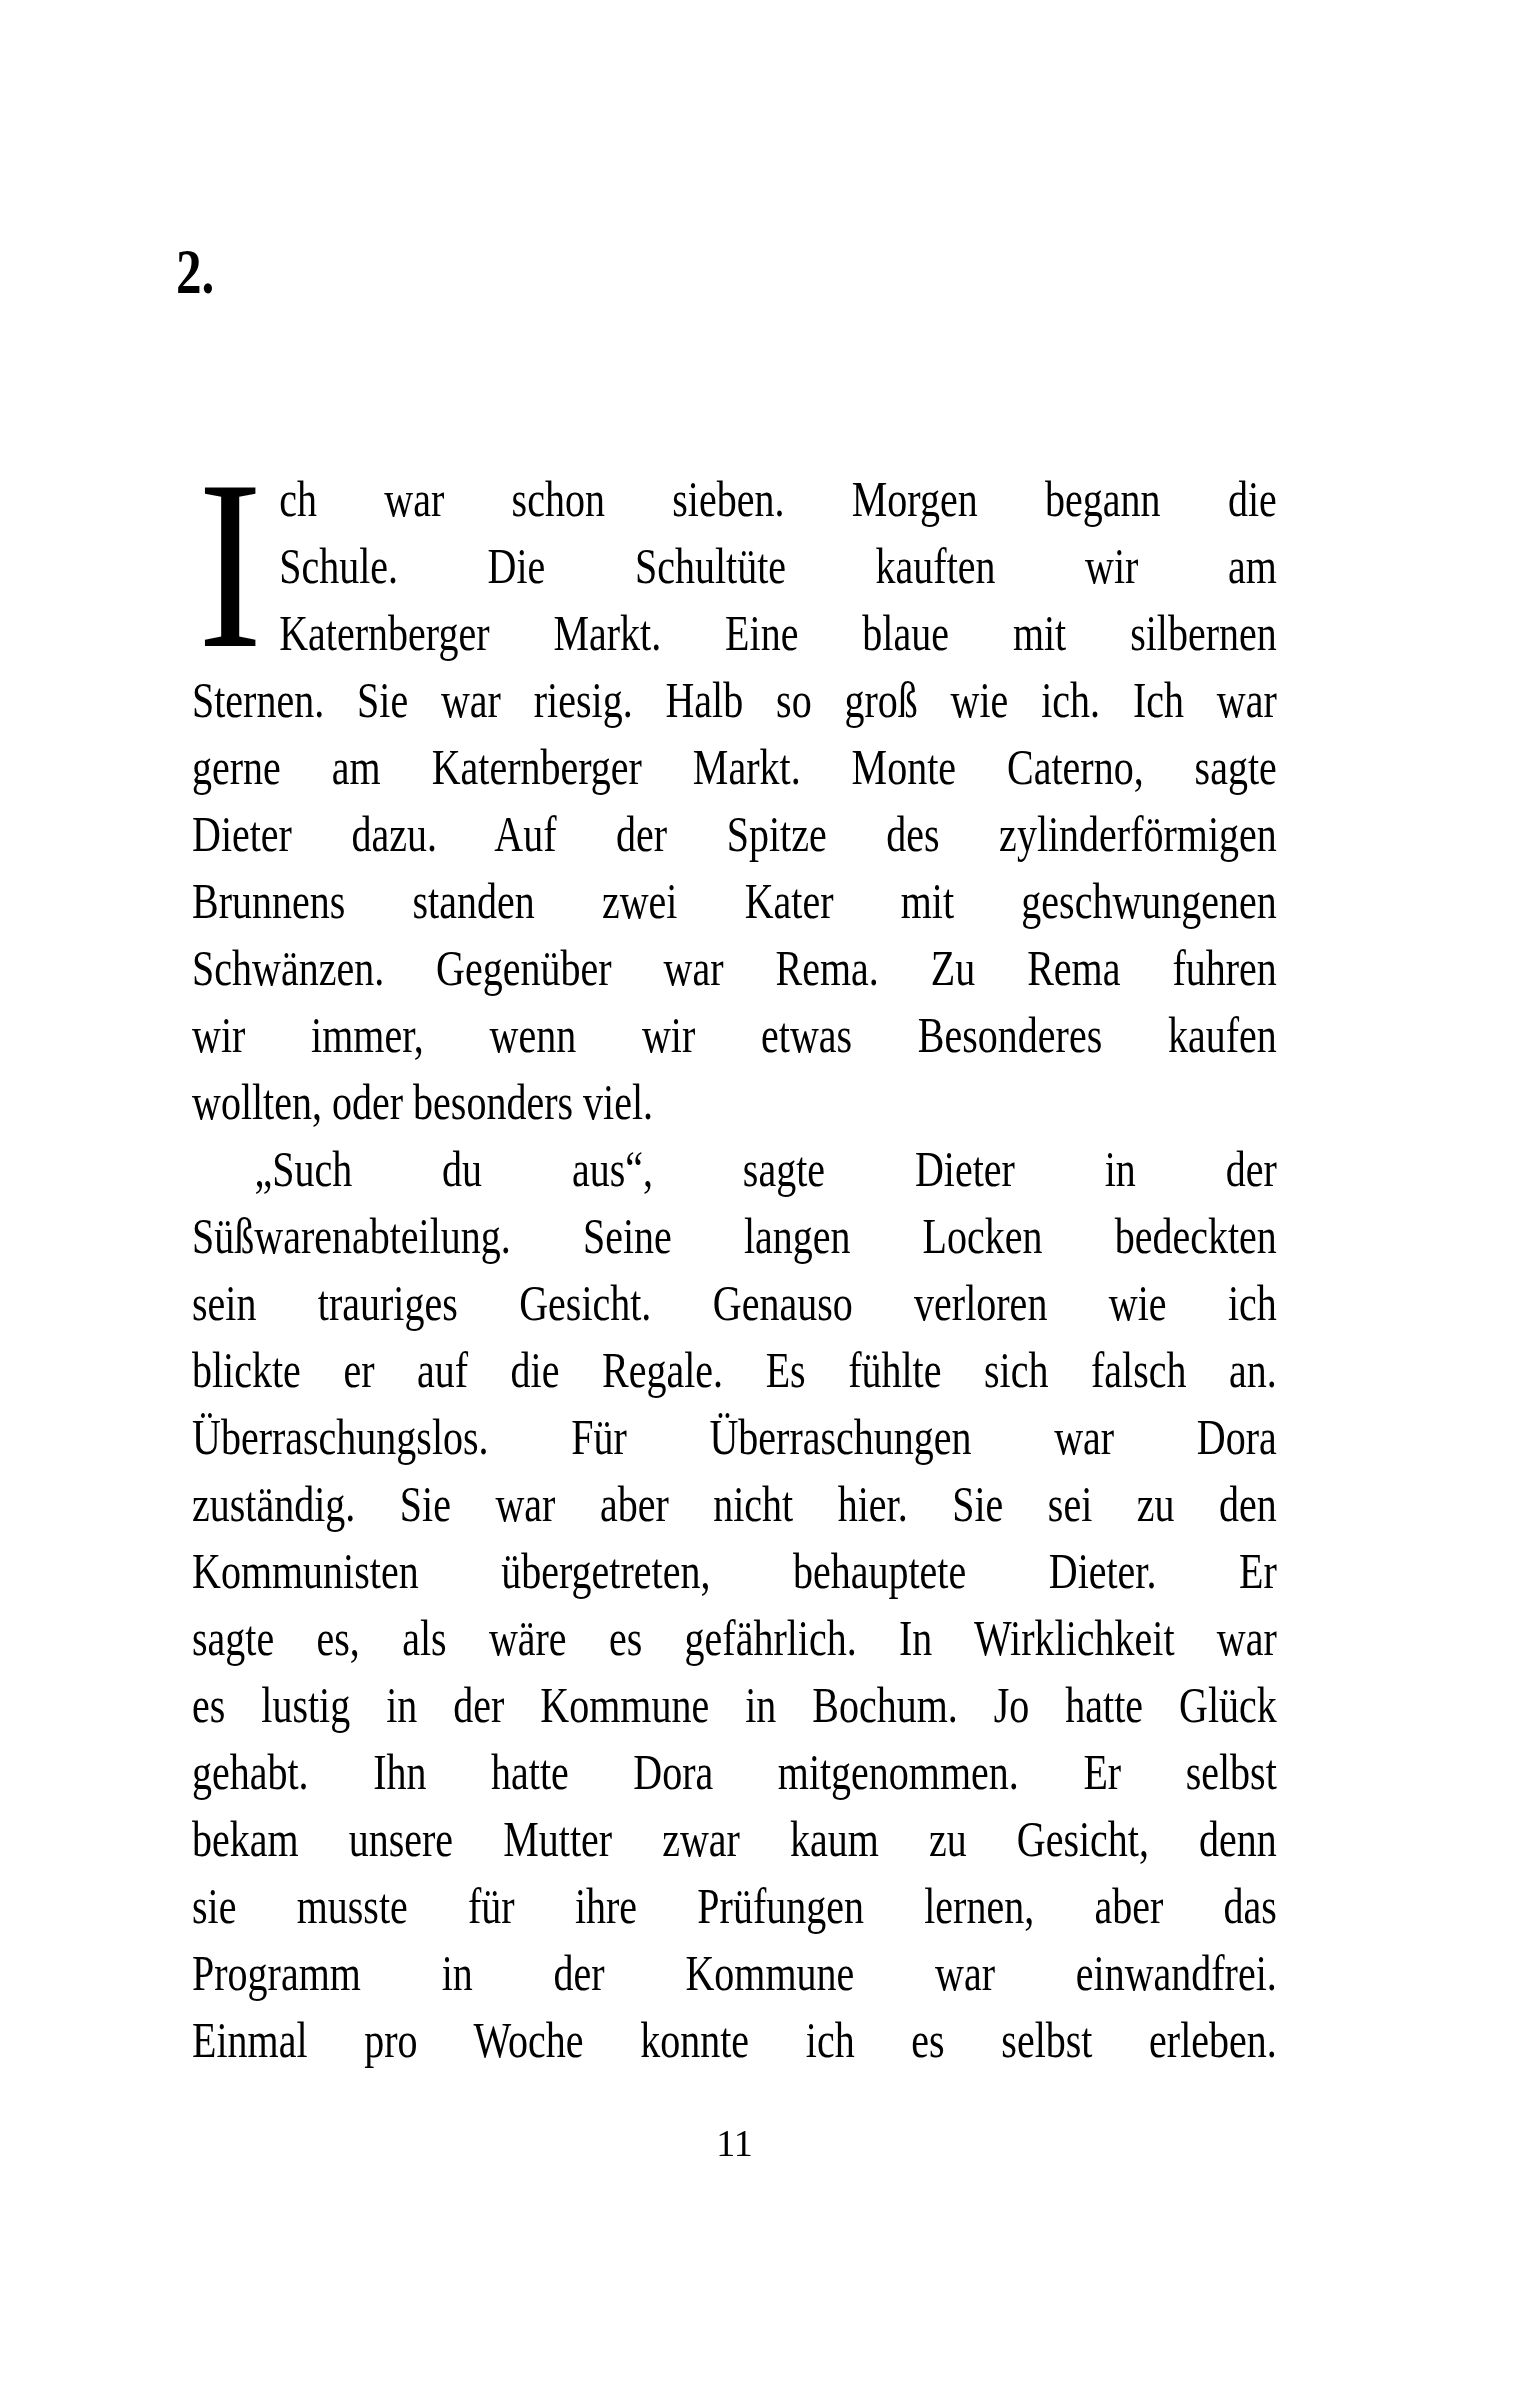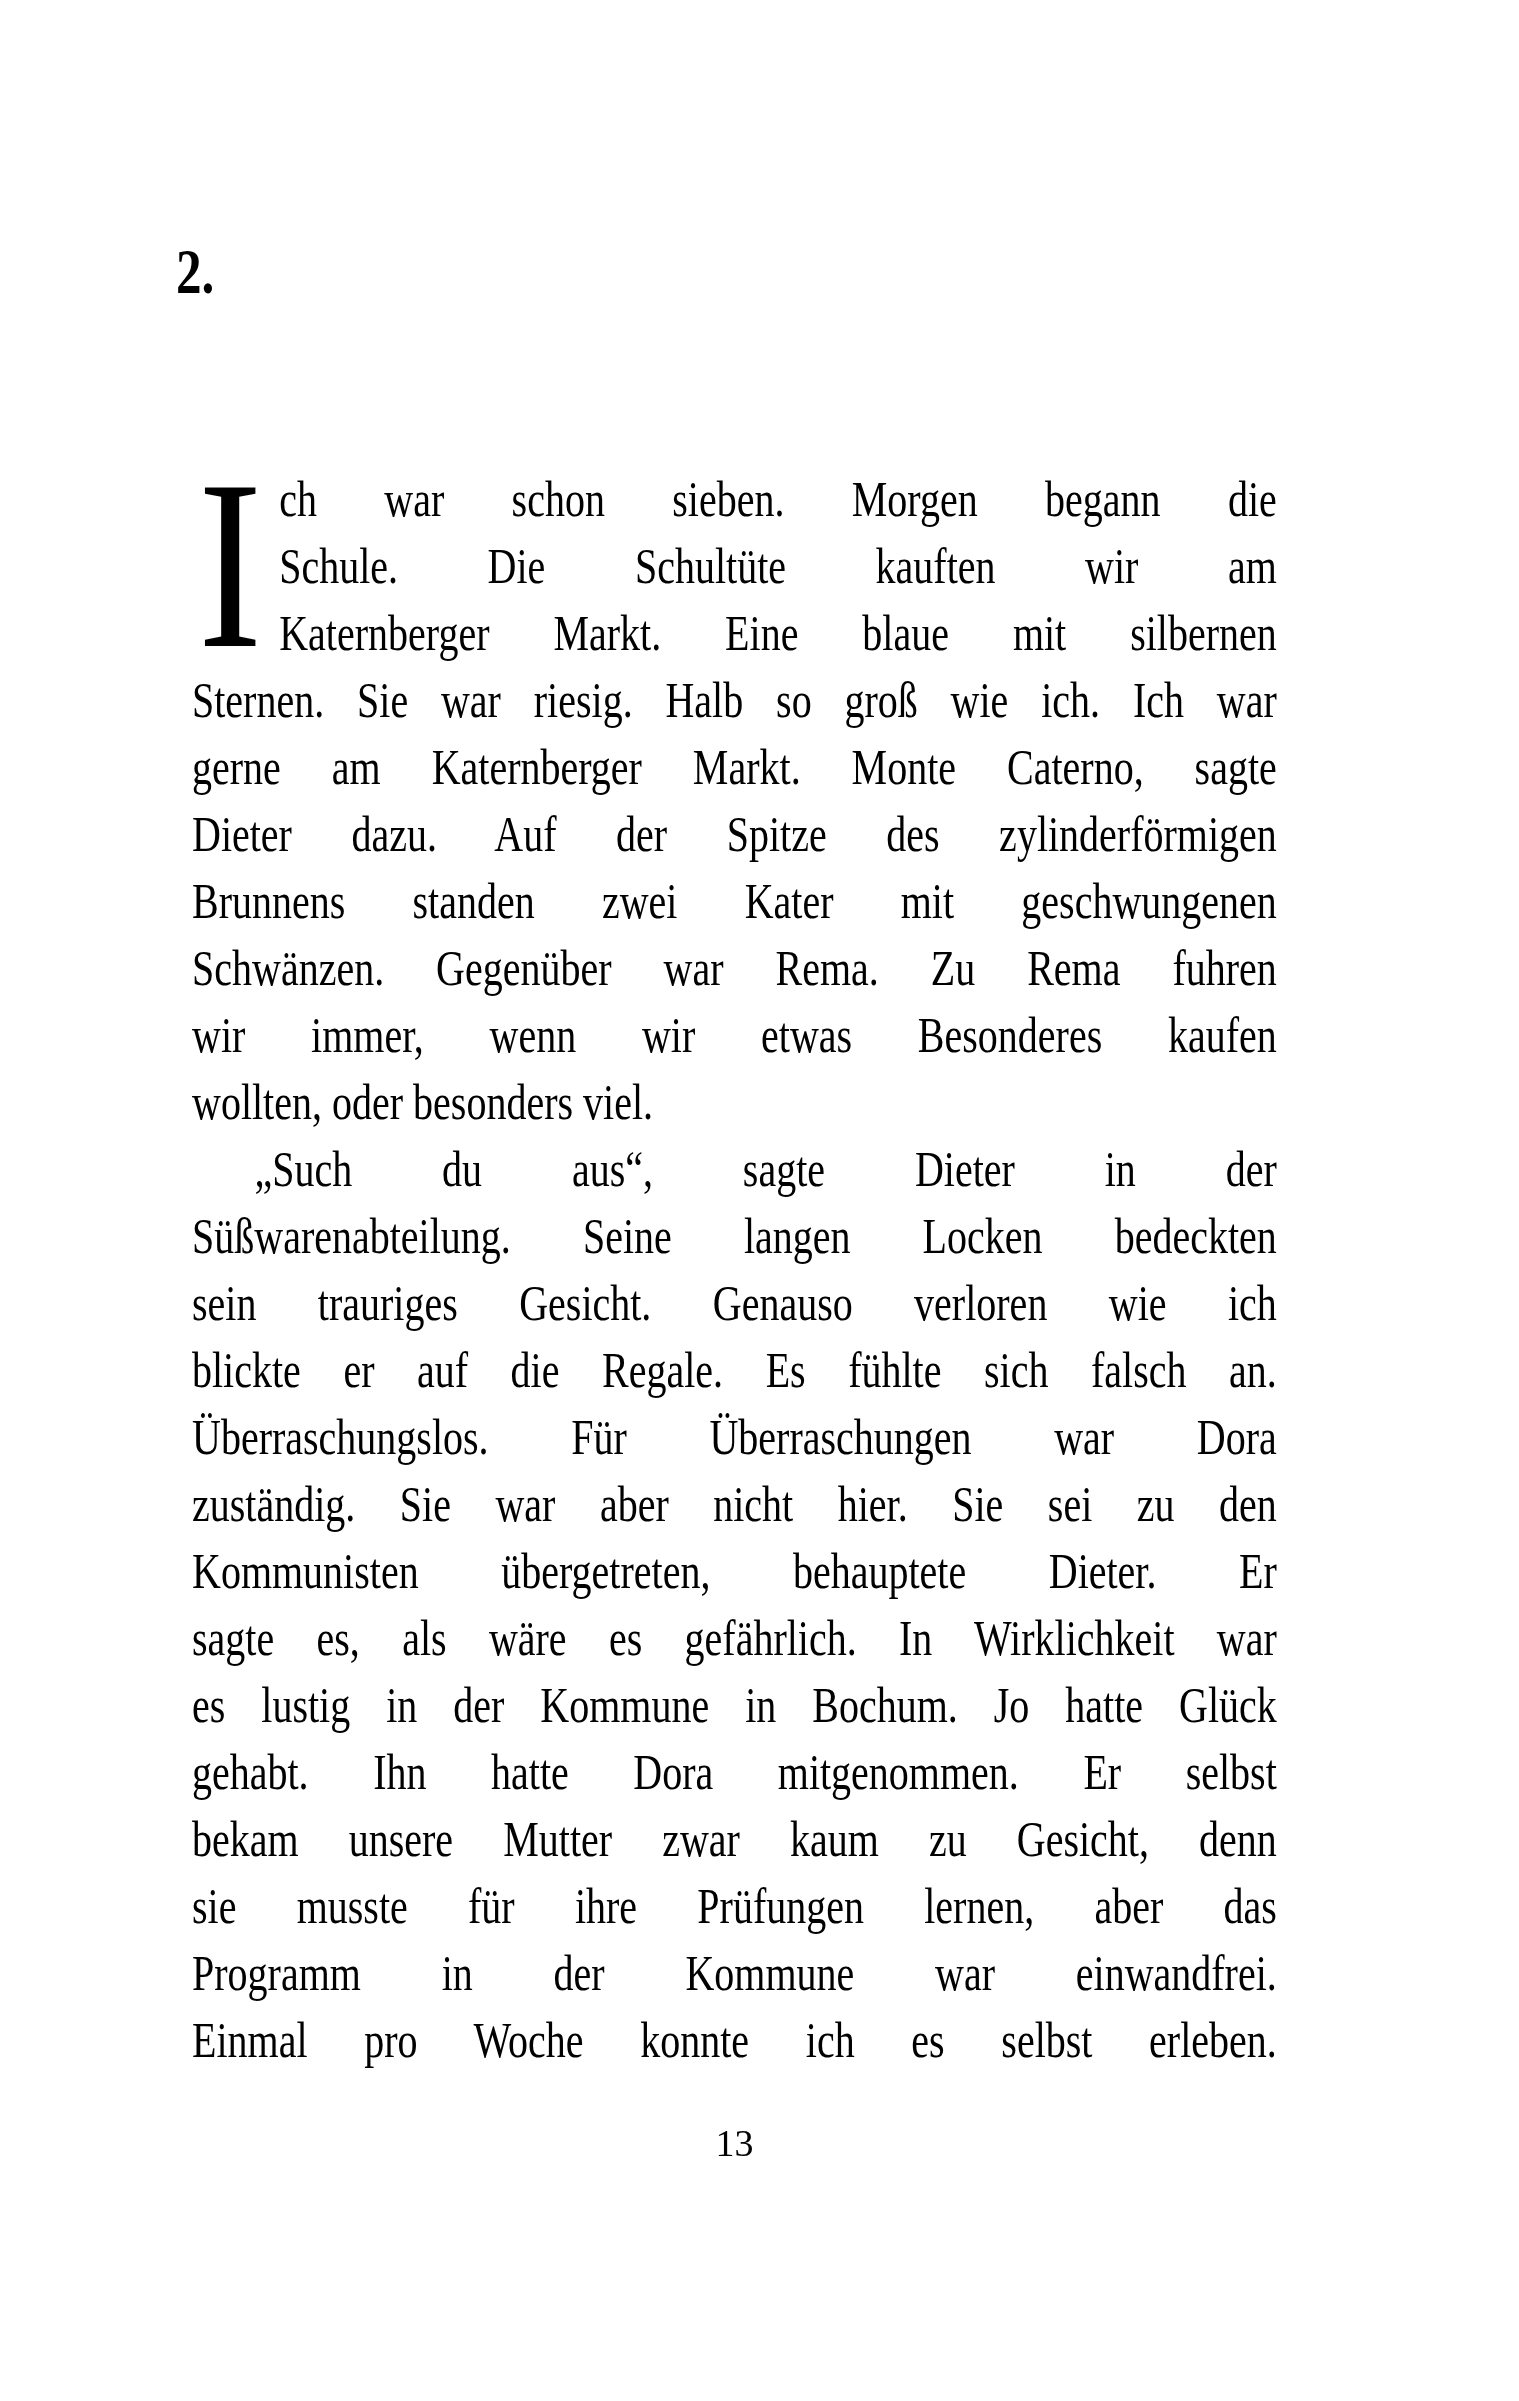--- a/index.html
+++ b/index.html
@@ -100,16 +100,16 @@
     <div class="line">Kommunisten übergetreten, behauptete Dieter. Er</div>
     <div class="line">sagte es, als wäre es gefährlich. In Wirklichkeit war</div>
     <div class="line">es lustig in der Kommune in Bochum. Jo hatte Glück</div>
     <div class="line">gehabt. Ihn hatte Dora mitgenommen. Er selbst</div>
     <div class="line">bekam unsere Mutter zwar kaum zu Gesicht, denn</div>
     <div class="line">sie musste für ihre Prüfungen lernen, aber das</div>
     <div class="line">Programm in der Kommune war einwandfrei.</div>
     <div class="line">Einmal pro Woche konnte ich es selbst erleben.</div>
   </div>
 
-  <div class="page-number">13</div>
+  <div class="page-number">11</div>
 
 </div>
 
 
 </body></html>

